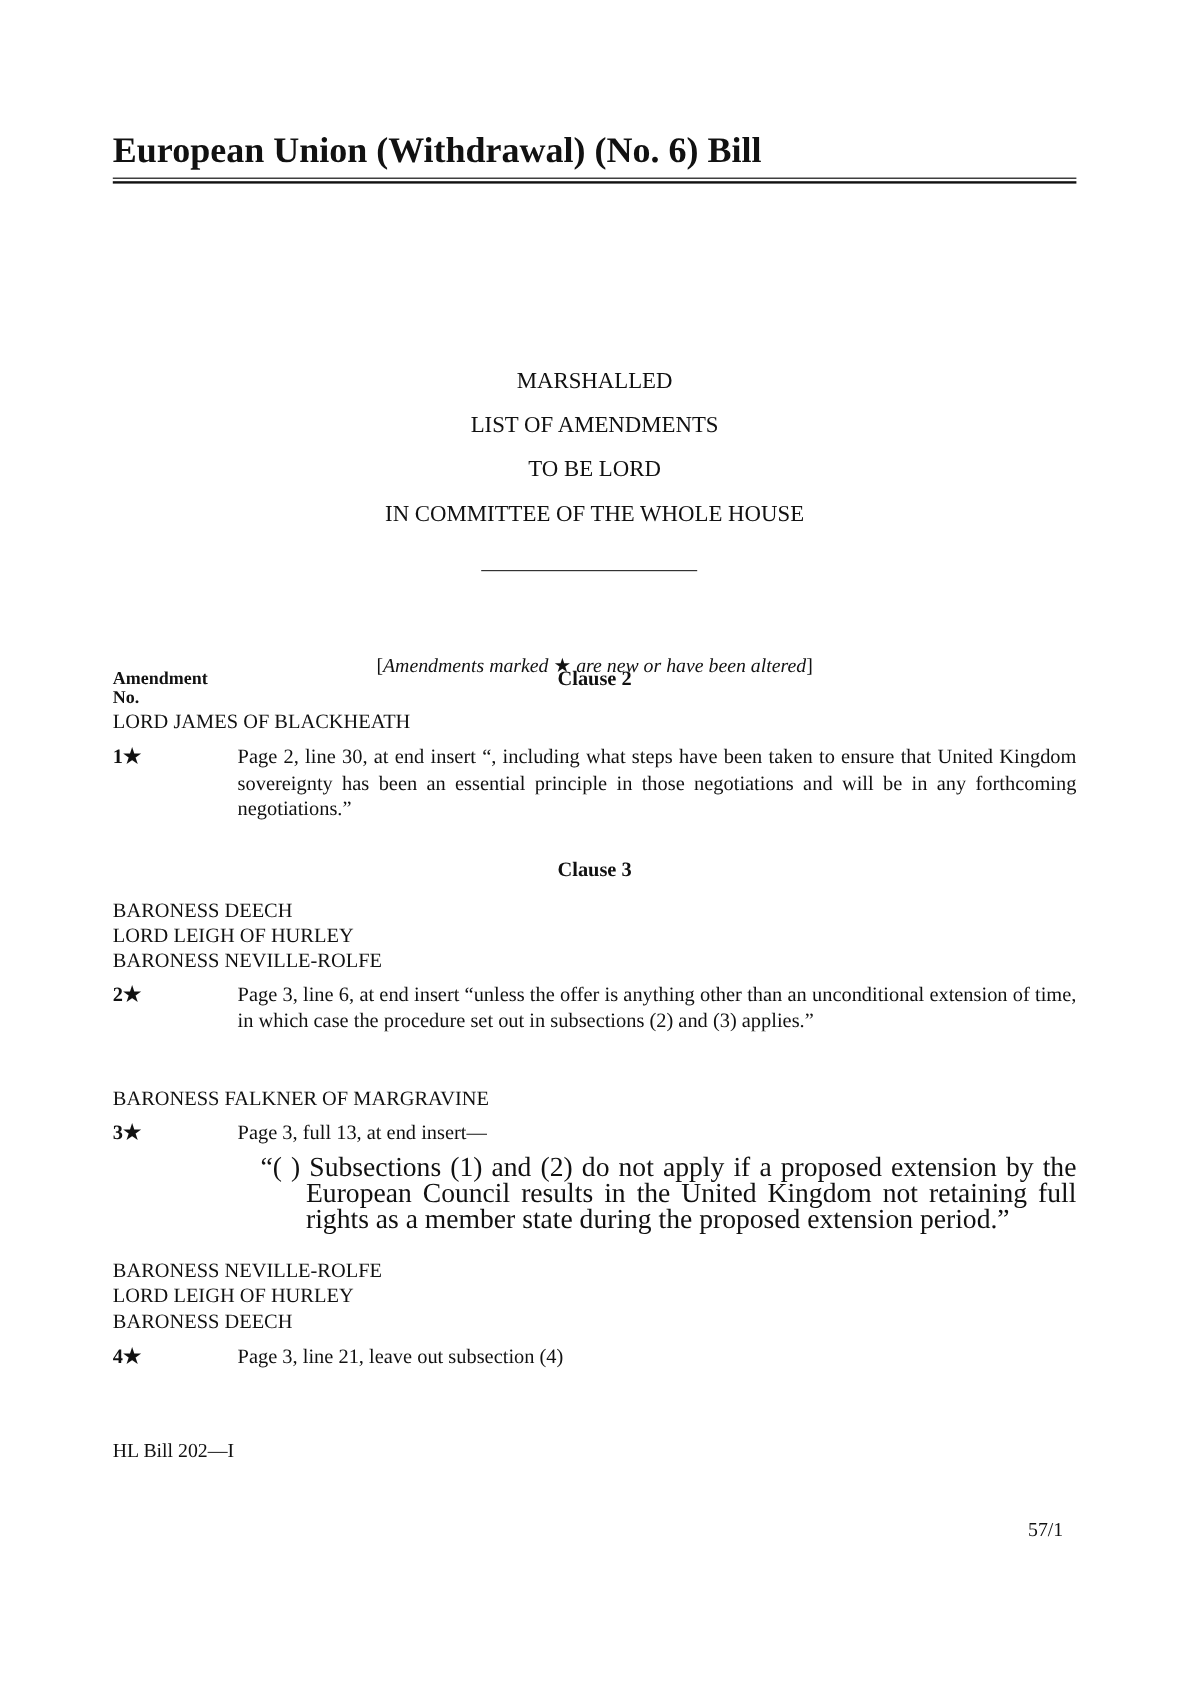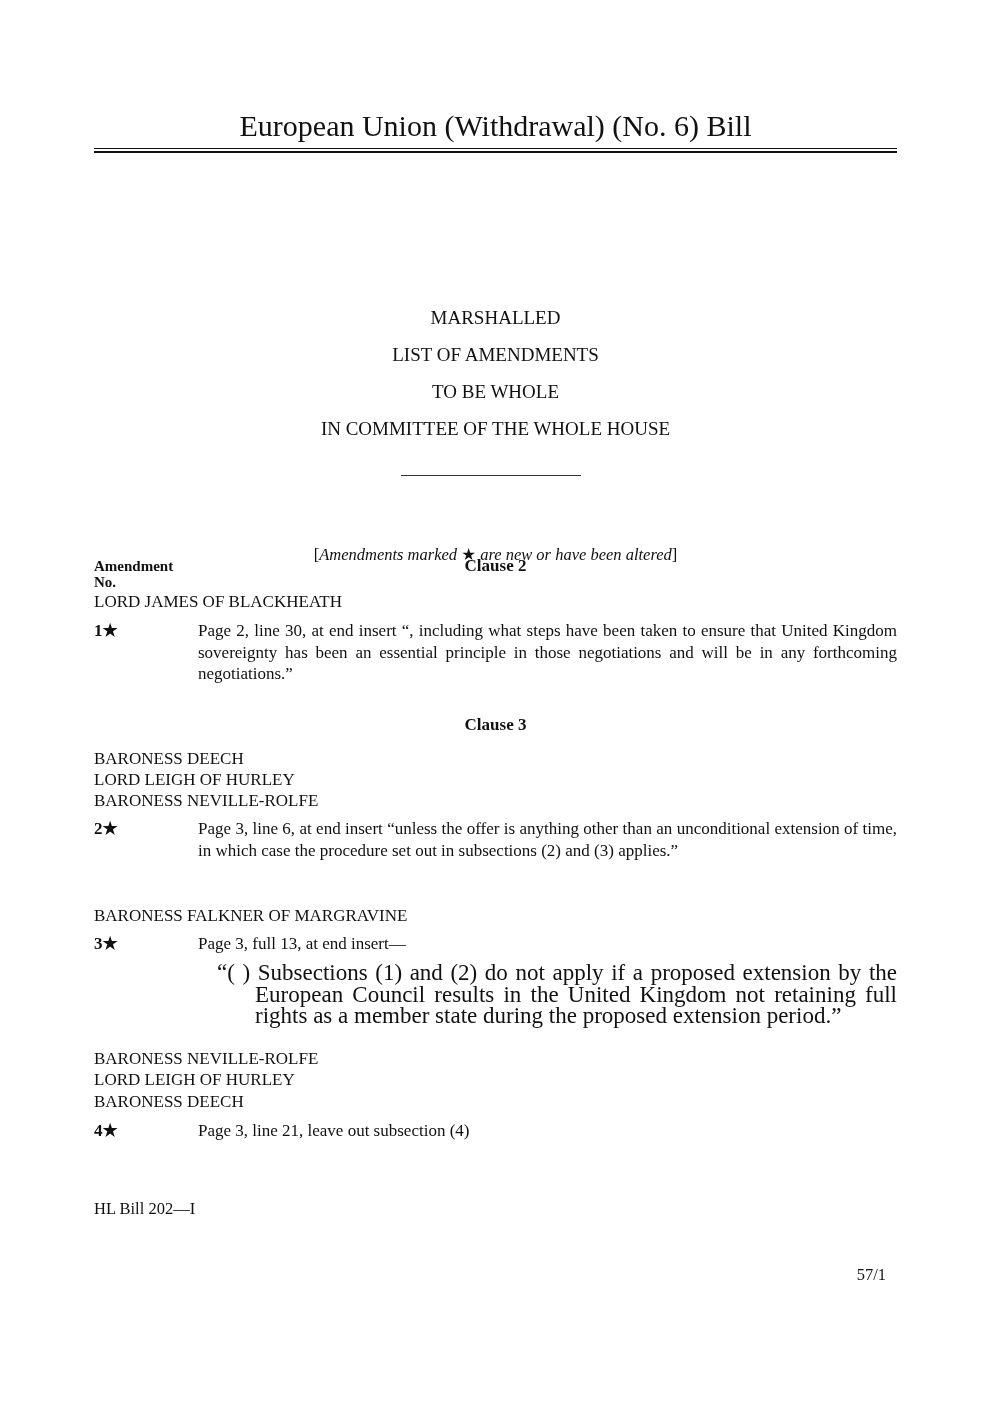--- a/index.html
+++ b/index.html
@@ -2,21 +2,21 @@
 <html><head>
   <meta charset="utf-8">
   <style>
     html, body { margin: 0; padding: 0; background: #ffffff; }
     body {
       width: 991px; height: 1401px; position: relative; overflow: hidden;
       font-family: "Liberation Serif", "DejaVu Serif", serif; color: #111;
     }
     .page-title {
       position: absolute; left: 94px; top: 106px; width: 803px;
-      text-align: center; font-weight: normal; font-size: 30px; line-height: 40px;
+      text-align: left; font-weight: bold; font-size: 30px; line-height: 40px;
     }
     .rule-thin { position: absolute; left: 94px; top: 148px; width: 803px; height: 1px; background: #111; }
     .rule-thick { position: absolute; left: 94px; top: 151px; width: 803px; height: 2px; background: #111; }
     .heading-line {
       position: absolute; left: 94px; width: 803px; text-align: center;
       font-size: 19px; line-height: 24px;
     }
     .short-rule { position: absolute; left: 401px; top: 475px; width: 180px; height: 1px; background: #333; }
     .notice {
       position: absolute; left: 94px; top: 512px; width: 803px; text-align: center;
@@ -50,21 +50,21 @@
   </style>
 </head>
 <body>
 
 <div class="page-title">European Union (Withdrawal) (No. 6) Bill</div>
 <div class="rule-thin"></div>
 <div class="rule-thick"></div>
 
 <div class="heading-line" style="top:306px;">MARSHALLED</div>
 <div class="heading-line" style="top:343px;">LIST OF AMENDMENTS</div>
-<div class="heading-line" style="top:380px;">TO BE WHOLE</div>
+<div class="heading-line" style="top:380px;">TO BE LORD</div>
 <div class="heading-line" style="top:417px;">IN COMMITTEE OF THE WHOLE HOUSE</div>
 
 <div class="short-rule"></div>
 
 <div class="notice">
   <span>[</span><i>Amendments marked </i><span>★</span><i> are new or have been altered</i><span>]</span>
 </div>
 
 <div class="col-label" style="width:95px;">Amendment No.</div>
 

